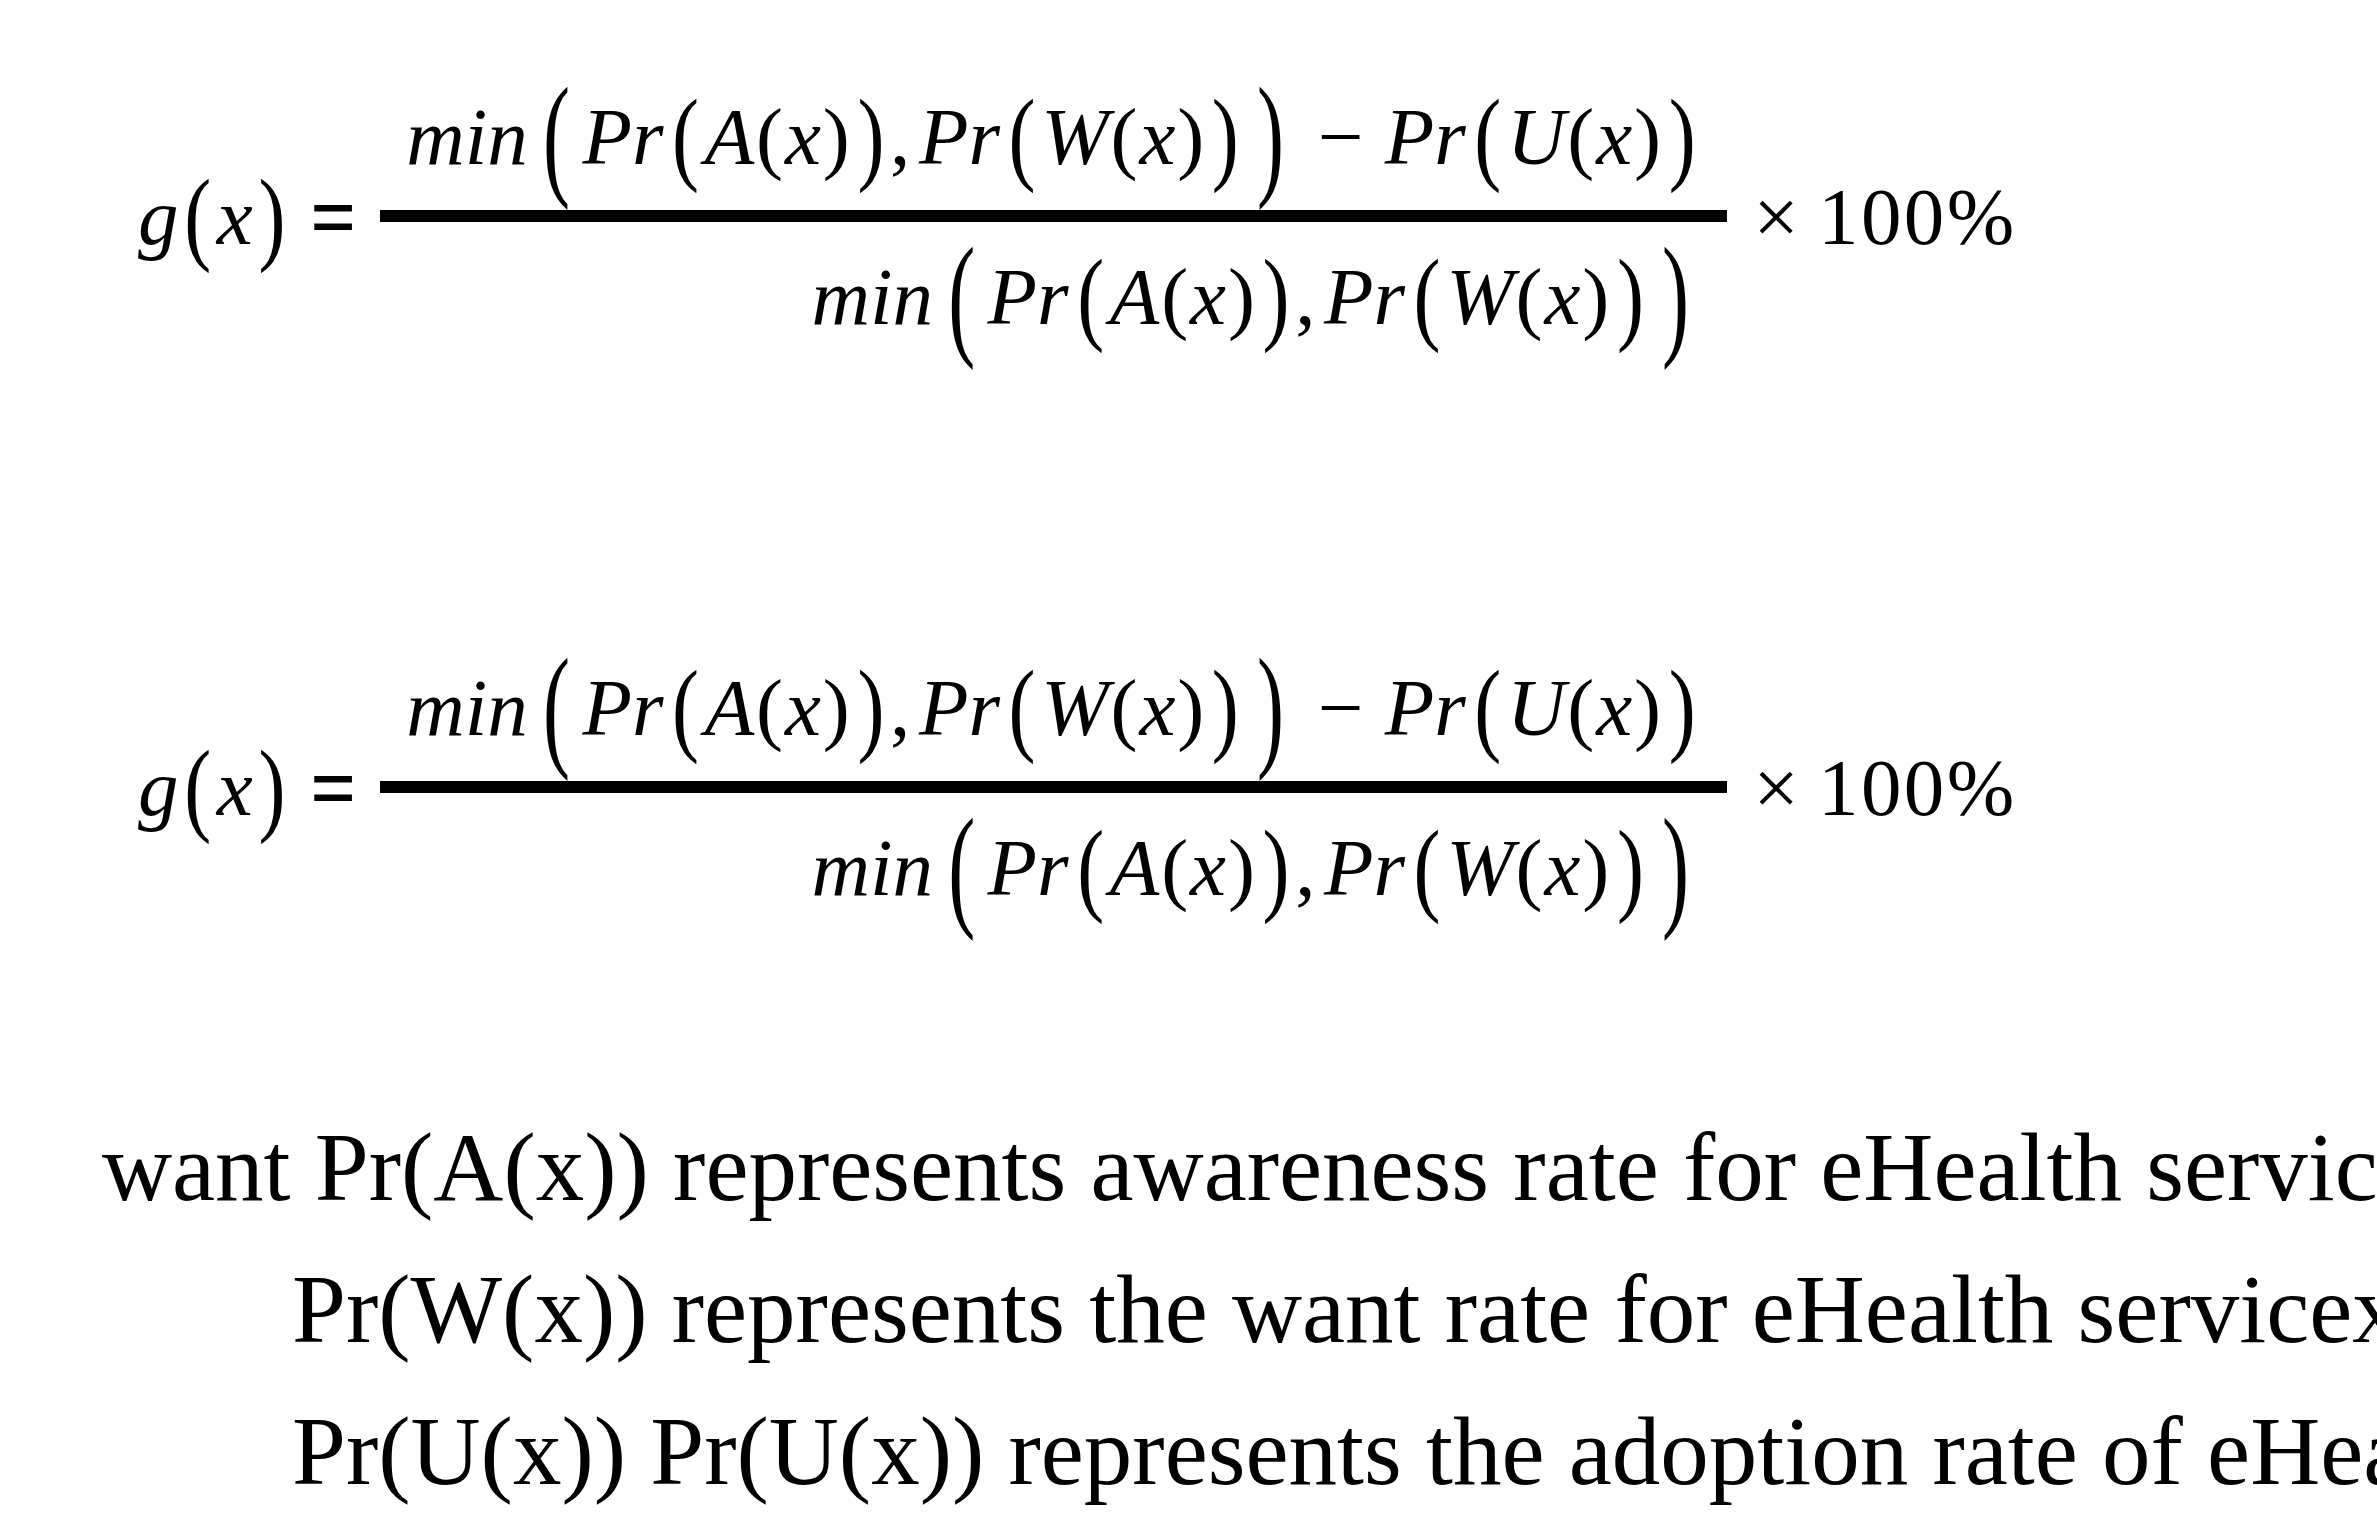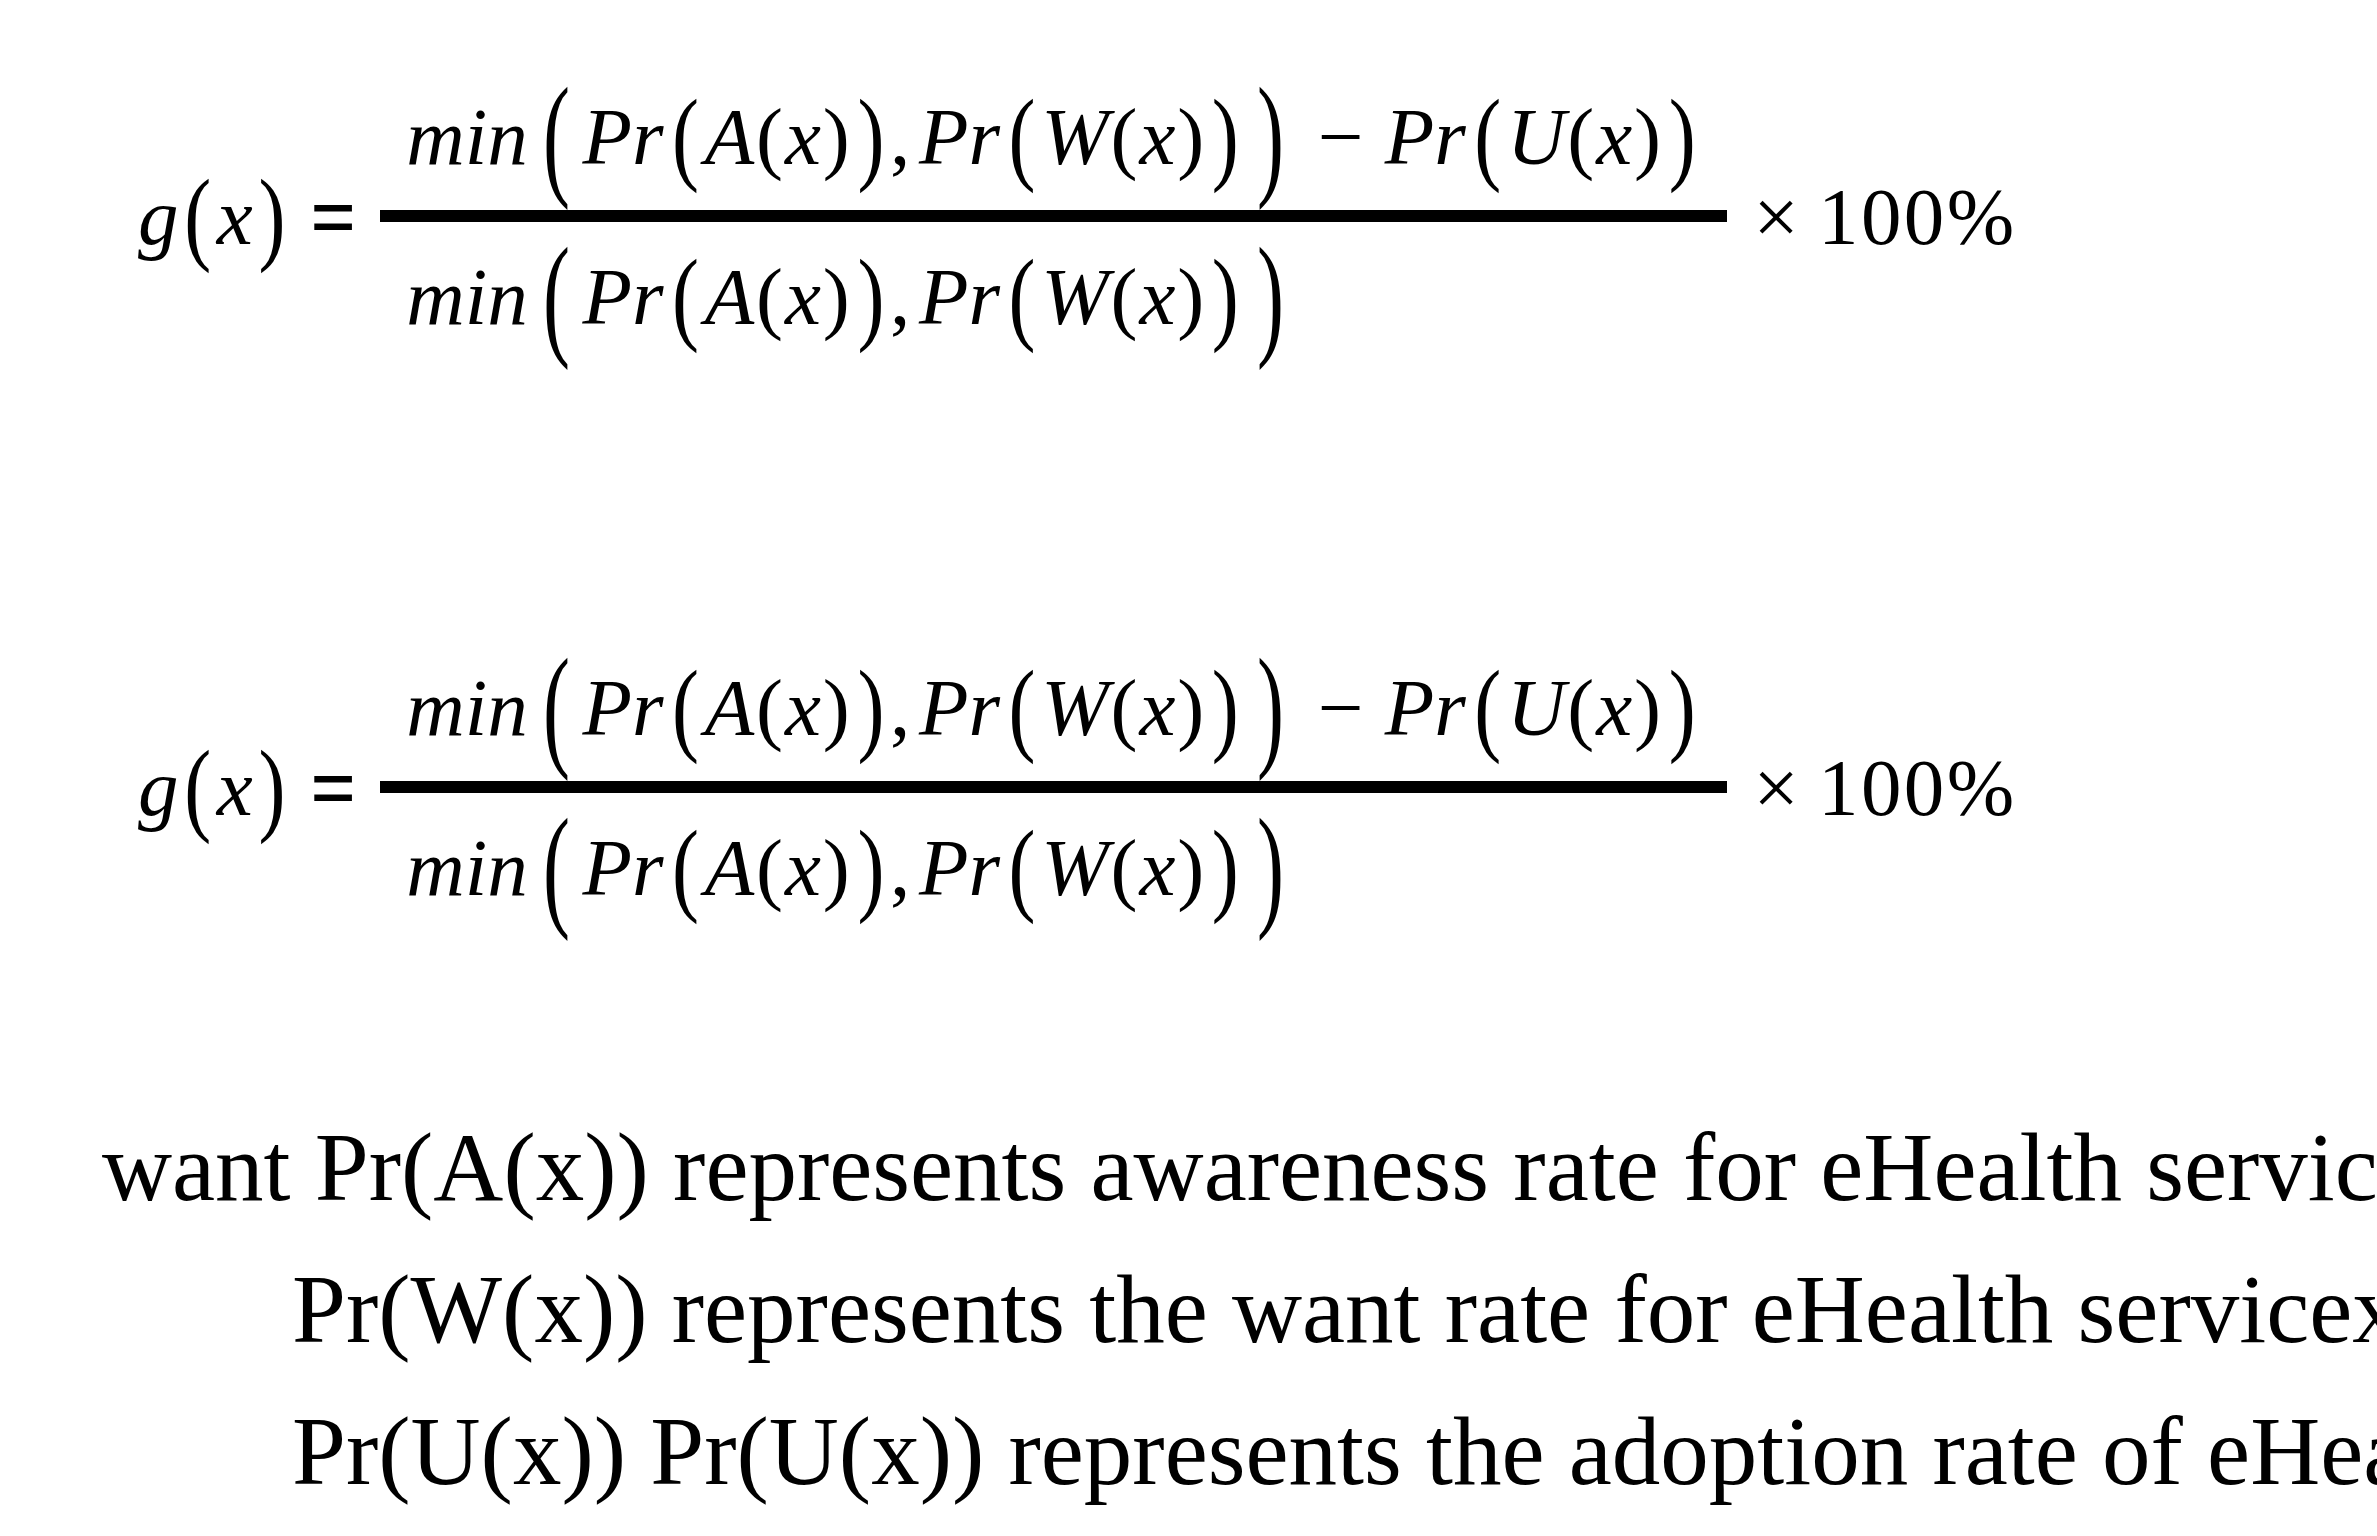--- a/index.html
+++ b/index.html
@@ -16,21 +16,21 @@
     position: absolute; left: 138px; height: 295px;
     display: flex; align-items: center;
     font-size: 81px; white-space: nowrap; color: #000;
   }
   .eq-1 { top: 70px; }
   .eq-2 { top: 641px; }
 
   .lhs { display: inline-flex; align-items: center; font-style: italic; margin-right: 19px; }
   .eq-sign { display: inline-block; font-weight: bold; margin-right: 24px; transform: scaleY(1.15); }
 
-  .frac { display: inline-flex; flex-direction: column; align-items: flex-start; }
+  .frac { display: inline-flex; flex-direction: column; align-items: flex-end; }
   .num { display: inline-flex; align-items: center; padding: 9.5px 26px 26px; border-bottom: 12.4px solid #000; }
   .den { display: inline-flex; align-items: center; padding: 28.5px 26px 9.5px; }
 
   .times  { display: inline-block; font-style: normal; margin: 0 19px 0 26px; }
   .factor { display: inline-block; font-style: normal; letter-spacing: 2.4px; }
 
   .tok { display: inline-block; }
   .fn  { font-style: italic; margin-right: 2.9px; }
   .var { font-style: italic; }
   .op  { font-style: normal; margin: 0 21.4px; }

